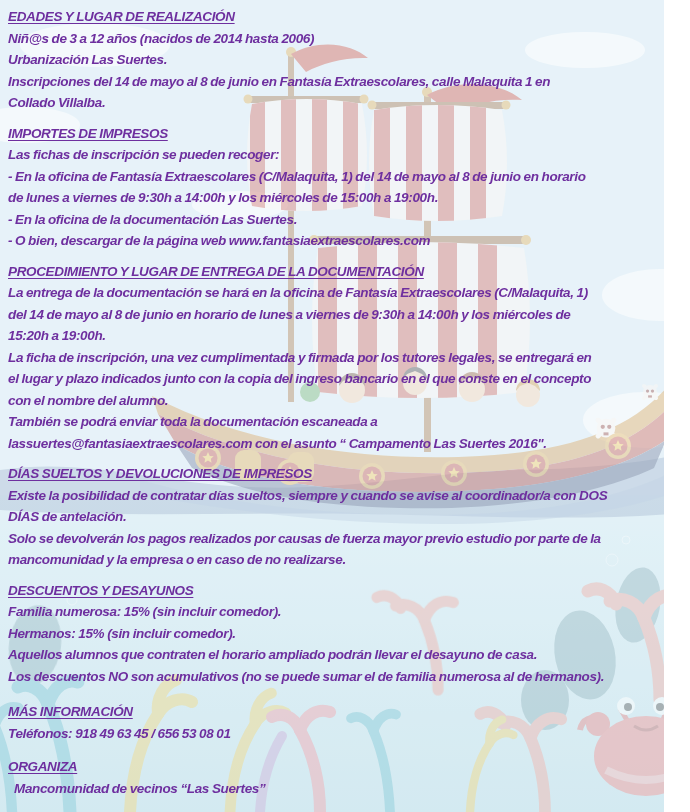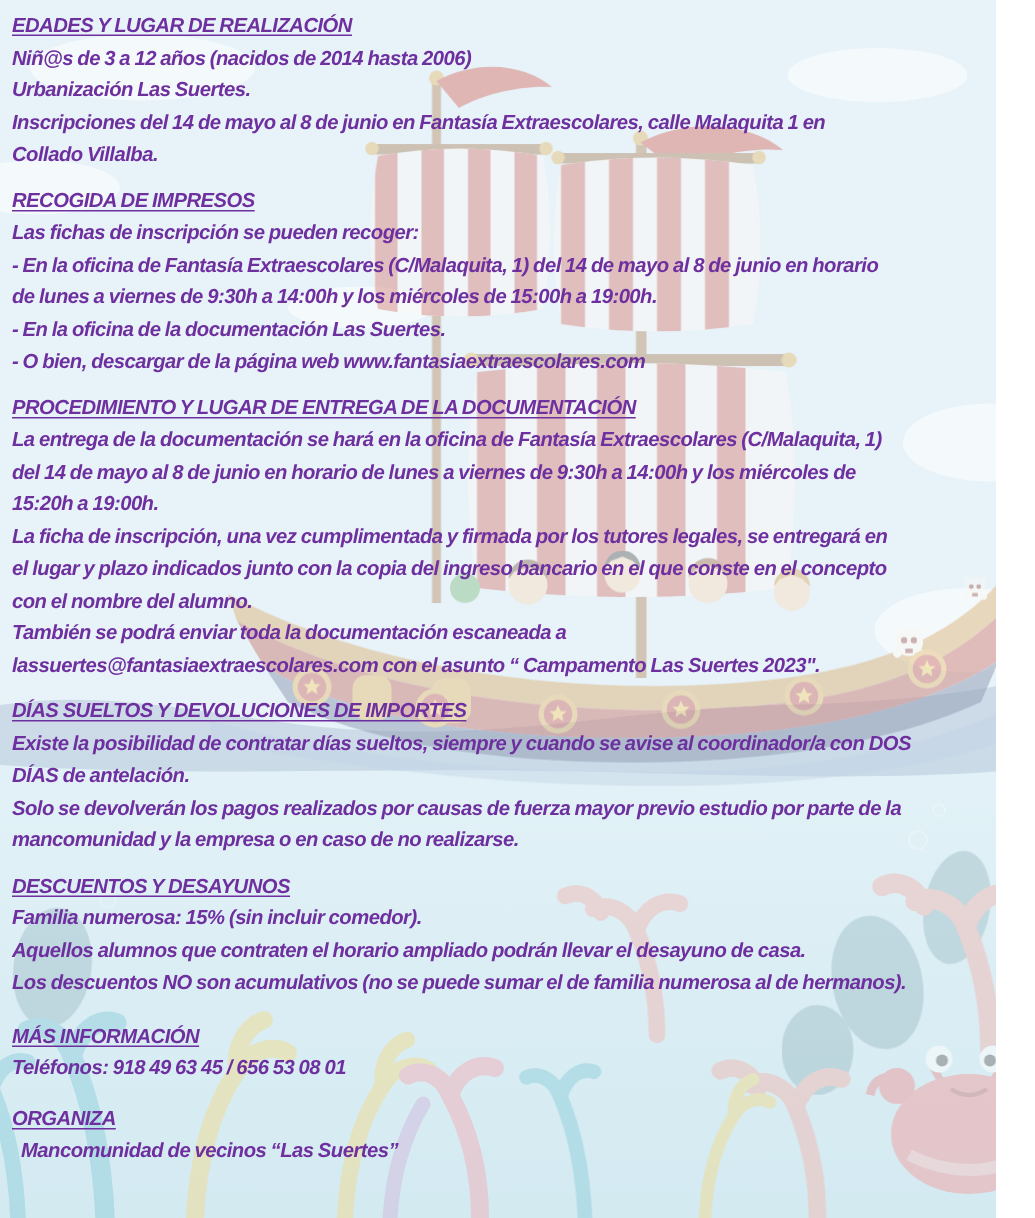--- a/index.html
+++ b/index.html
@@ -243,51 +243,52 @@
 
     <div class="sec first">
       <h2>EDADES Y LUGAR DE REALIZACIÓN</h2>
       <p>Niñ@s de 3 a 12 años (nacidos de 2014 hasta 2006)</p>
       <p>Urbanización Las Suertes.</p>
       <p>Inscripciones del 14 de mayo al 8 de junio en Fantasía Extraescolares, calle Malaquita 1 en
 Collado Villalba.</p>
     </div>
 
     <div class="sec">
-      <h2>RECOGIDA DE IMPRESOS</h2>
+      <h2>IMPORTES DE IMPRESOS</h2>
       <p>Las fichas de inscripción se pueden recoger:</p>
       <p>- En la oficina de Fantasía Extraescolares (C/Malaquita, 1) del 14 de mayo al 8 de junio en horario
 de lunes a viernes de 9:30h a 14:00h y los miércoles de 15:00h a 19:00h.</p>
       <p>- En la oficina de la documentación Las Suertes.</p>
       <p>- O bien, descargar de la página web www.fantasiaextraescolares.com</p>
     </div>
 
     <div class="sec">
       <h2>PROCEDIMIENTO Y LUGAR DE ENTREGA DE LA DOCUMENTACIÓN</h2>
       <p>La entrega de la documentación se hará en la oficina de Fantasía Extraescolares (C/Malaquita, 1)
 del 14 de mayo al 8 de junio en horario de lunes a viernes de 9:30h a 14:00h y los miércoles de
 15:20h a 19:00h.</p>
       <p>La ficha de inscripción, una vez cumplimentada y firmada por los tutores legales, se entregará en
 el lugar y plazo indicados junto con la copia del ingreso bancario en el que conste en el concepto
 con el nombre del alumno.</p>
       <p>También se podrá enviar toda la documentación escaneada a
-lassuertes@fantasiaextraescolares.com con el asunto “ Campamento Las Suertes 2023".</p>
+lassuertes@fantasiaextraescolares.com con el asunto “ Campamento Las Suertes 2016".</p>
     </div>
 
     <div class="sec">
-      <h2>DÍAS SUELTOS Y DEVOLUCIONES DE IMPORTES</h2>
+      <h2>DÍAS SUELTOS Y DEVOLUCIONES DE IMPRESOS</h2>
       <p>Existe la posibilidad de contratar días sueltos, siempre y cuando se avise al coordinador/a con DOS
 DÍAS de antelación.</p>
       <p>Solo se devolverán los pagos realizados por causas de fuerza mayor previo estudio por parte de la
 mancomunidad y la empresa o en caso de no realizarse.</p>
     </div>
 
     <div class="sec">
       <h2>DESCUENTOS Y DESAYUNOS</h2>
       <p>Familia numerosa: 15% (sin incluir comedor).</p>
+      <p>Hermanos: 15% (sin incluir comedor).</p>
       <p>Aquellos alumnos que contraten el horario ampliado podrán llevar el desayuno de casa.</p>
       <p>Los descuentos NO son acumulativos (no se puede sumar el de familia numerosa al de hermanos).</p>
     </div>
 
     <div class="sec gap-lg">
       <h2>MÁS INFORMACIÓN</h2>
       <p>Teléfonos: 918 49 63 45 / 656 53 08 01</p>
     </div>
 
     <div class="sec gap-md">

